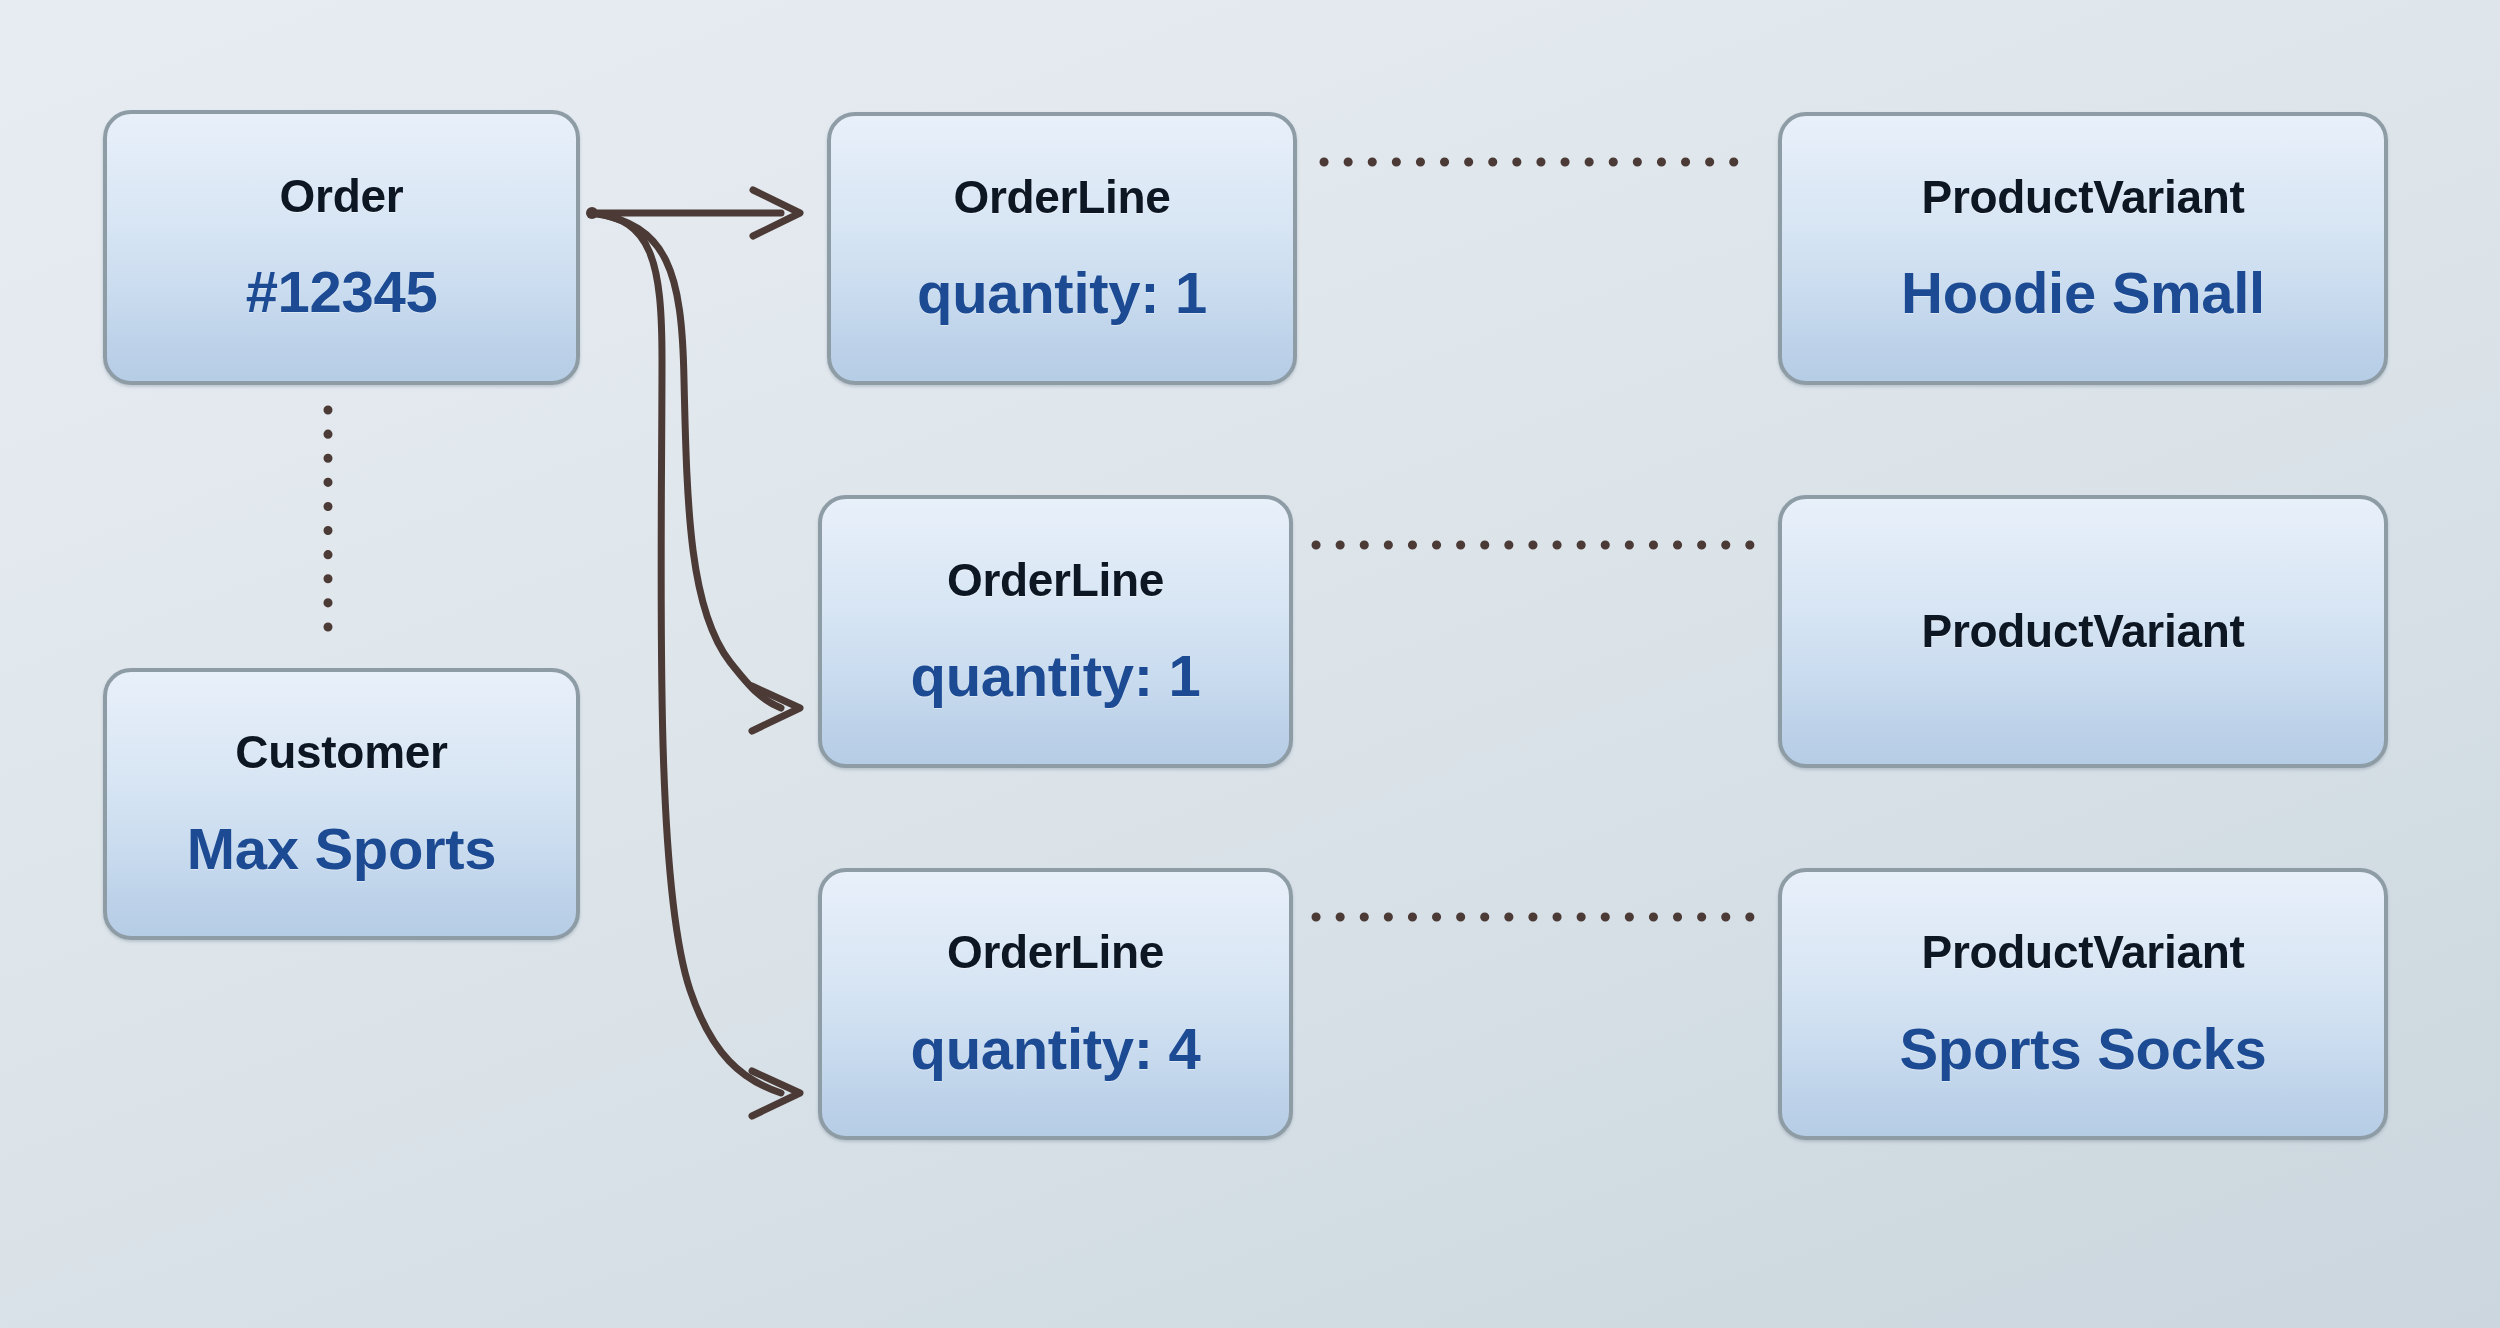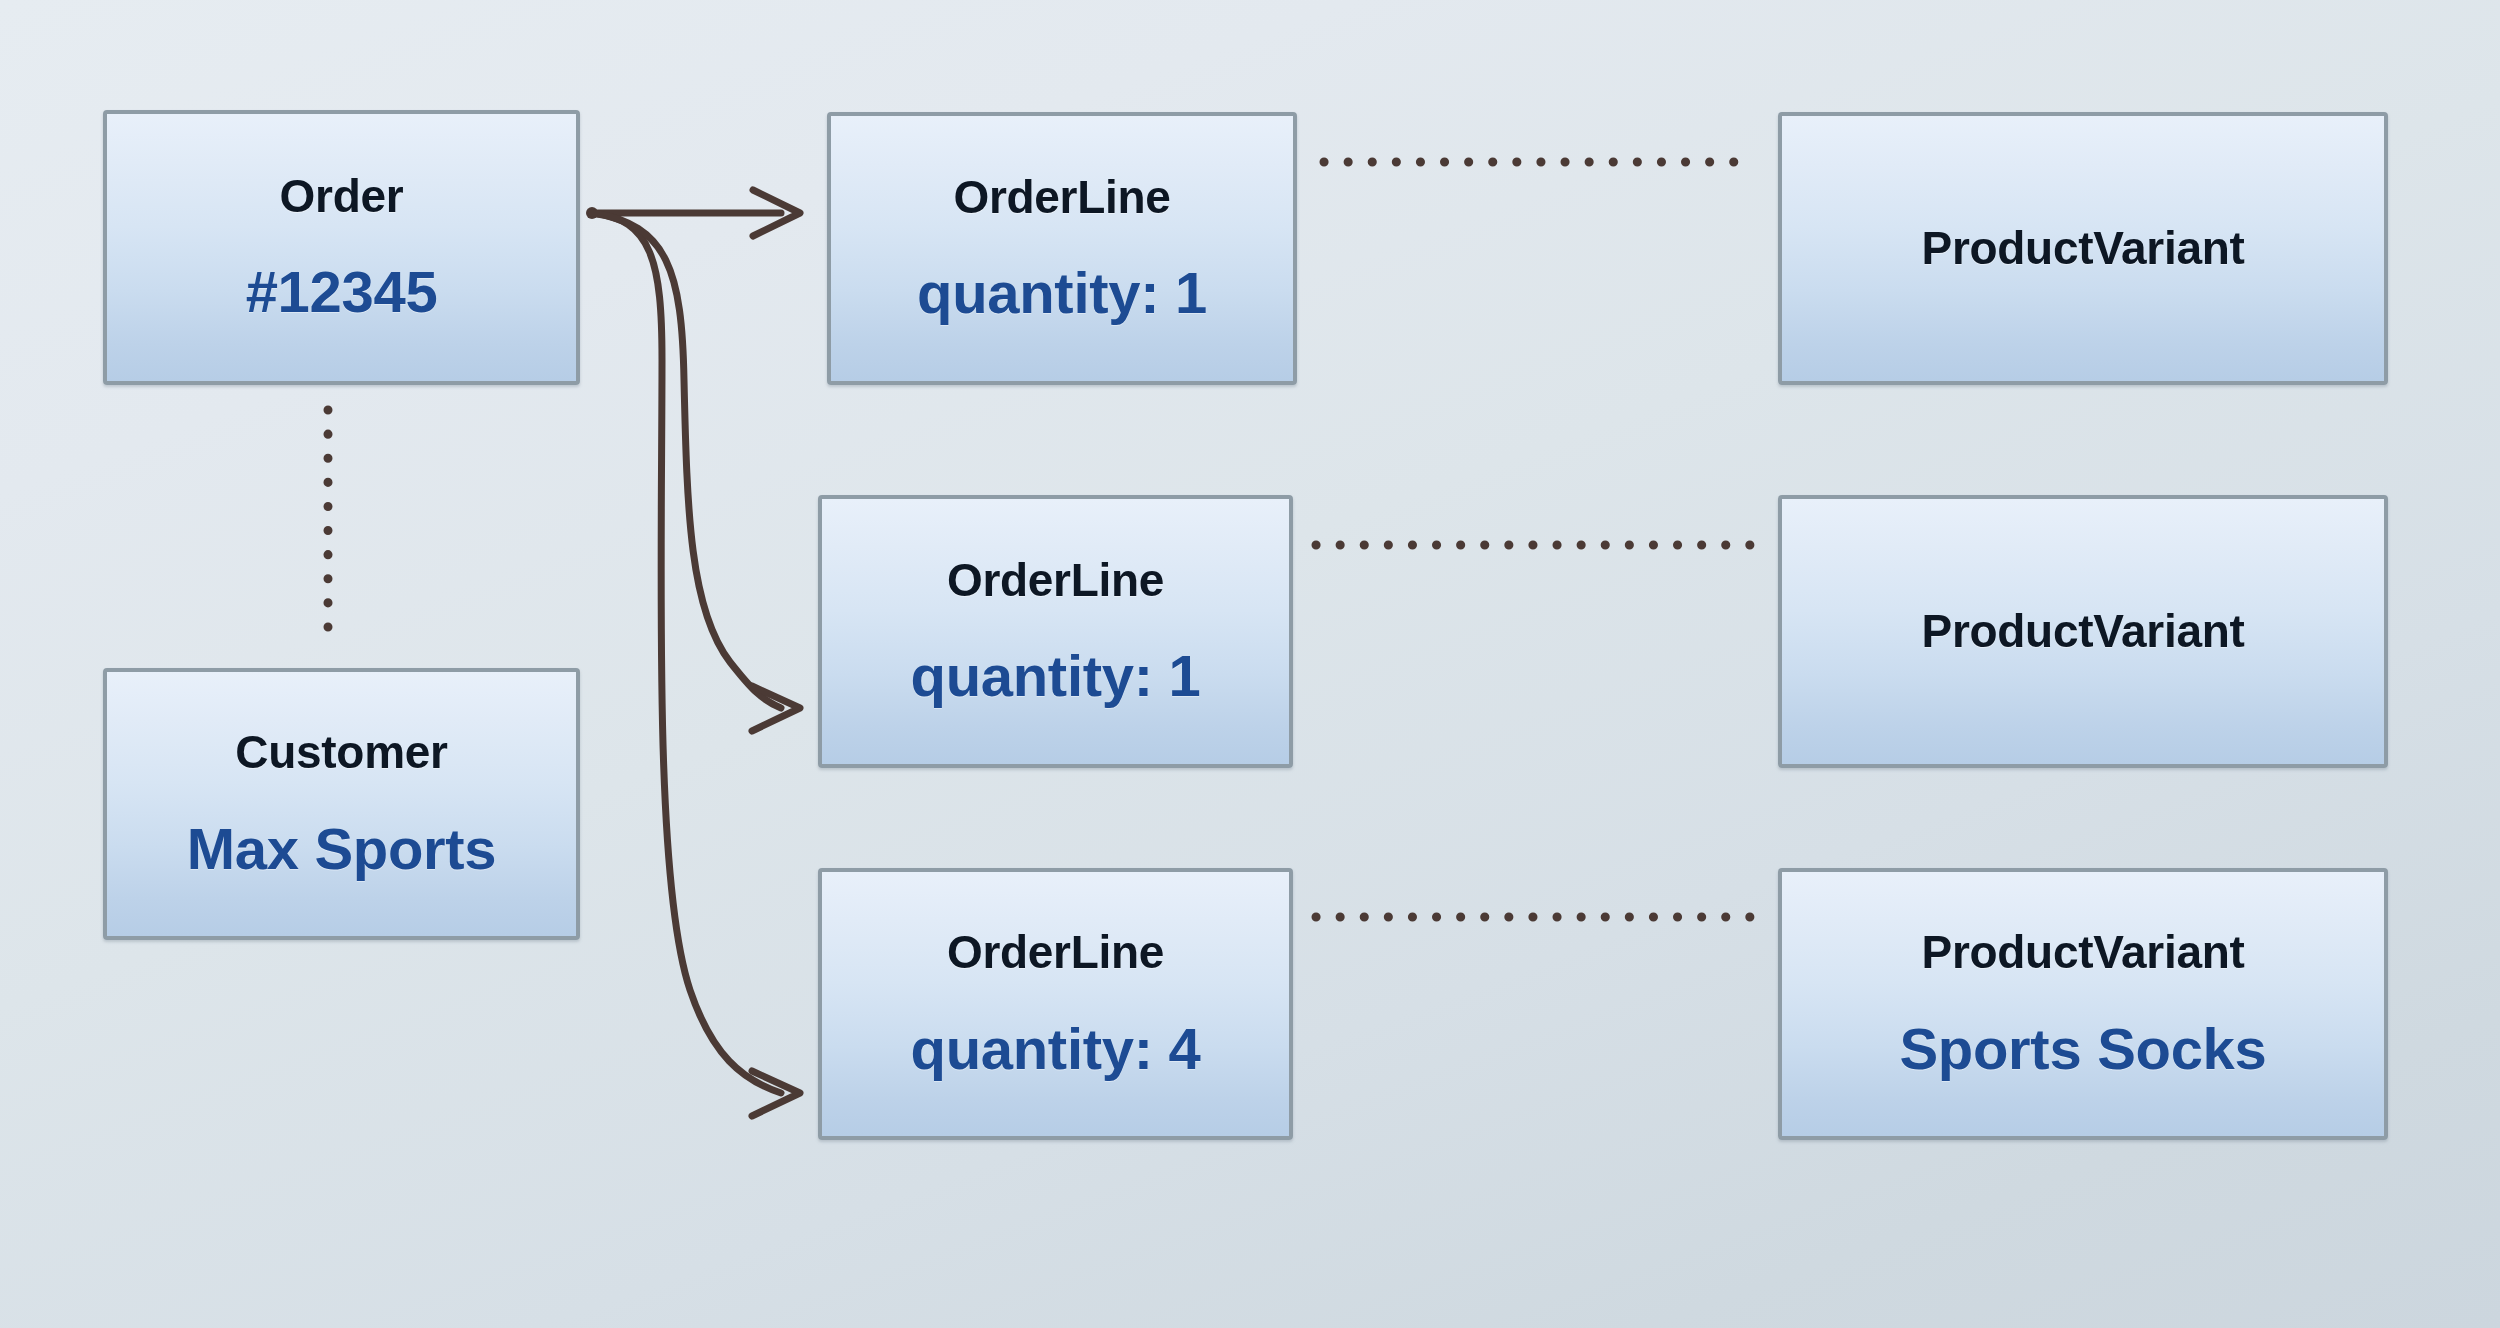--- a/index.html
+++ b/index.html
@@ -21,21 +21,21 @@
         #cfd9e0 86%,
         #ccd6de 100%);
     font-family: "Liberation Sans", sans-serif;
   }
 
   
   .node {
     position: absolute;
     box-sizing: border-box;
     border: 4px solid #8e9ca6;
-    border-radius: 4px;
+    border-radius: 28px;
     background: linear-gradient(180deg,
         #e8f0fa 0%,
         #e1ebf7 18%,
         #d7e5f4 42%,
         #cadcef 66%,
         #bdd2e9 86%,
         #b6cde6 100%);
     box-shadow: 0 2px 3px rgba(120,135,148,0.35);
     display: flex;
     flex-direction: column;
@@ -157,20 +157,21 @@
     <div class="value">quantity: 1</div>
   </div>
 
   <div class="node" style="left:818px; top:868px; width:475px; height:272px;">
     <div class="title">OrderLine</div>
     <div class="value">quantity: 4</div>
   </div>
 
   <div class="node" style="left:1778px; top:112px; width:610px; height:273px;">
     <div class="title">ProductVariant</div>
+    <div class="value">Hoodie Small</div>
   </div>
 
   <div class="node" style="left:1778px; top:495px; width:610px; height:273px;">
     <div class="title">ProductVariant</div>
   </div>
 
   <div class="node" style="left:1778px; top:868px; width:610px; height:272px;">
     <div class="title">ProductVariant</div>
     <div class="value">Sports Socks</div>
   </div>

